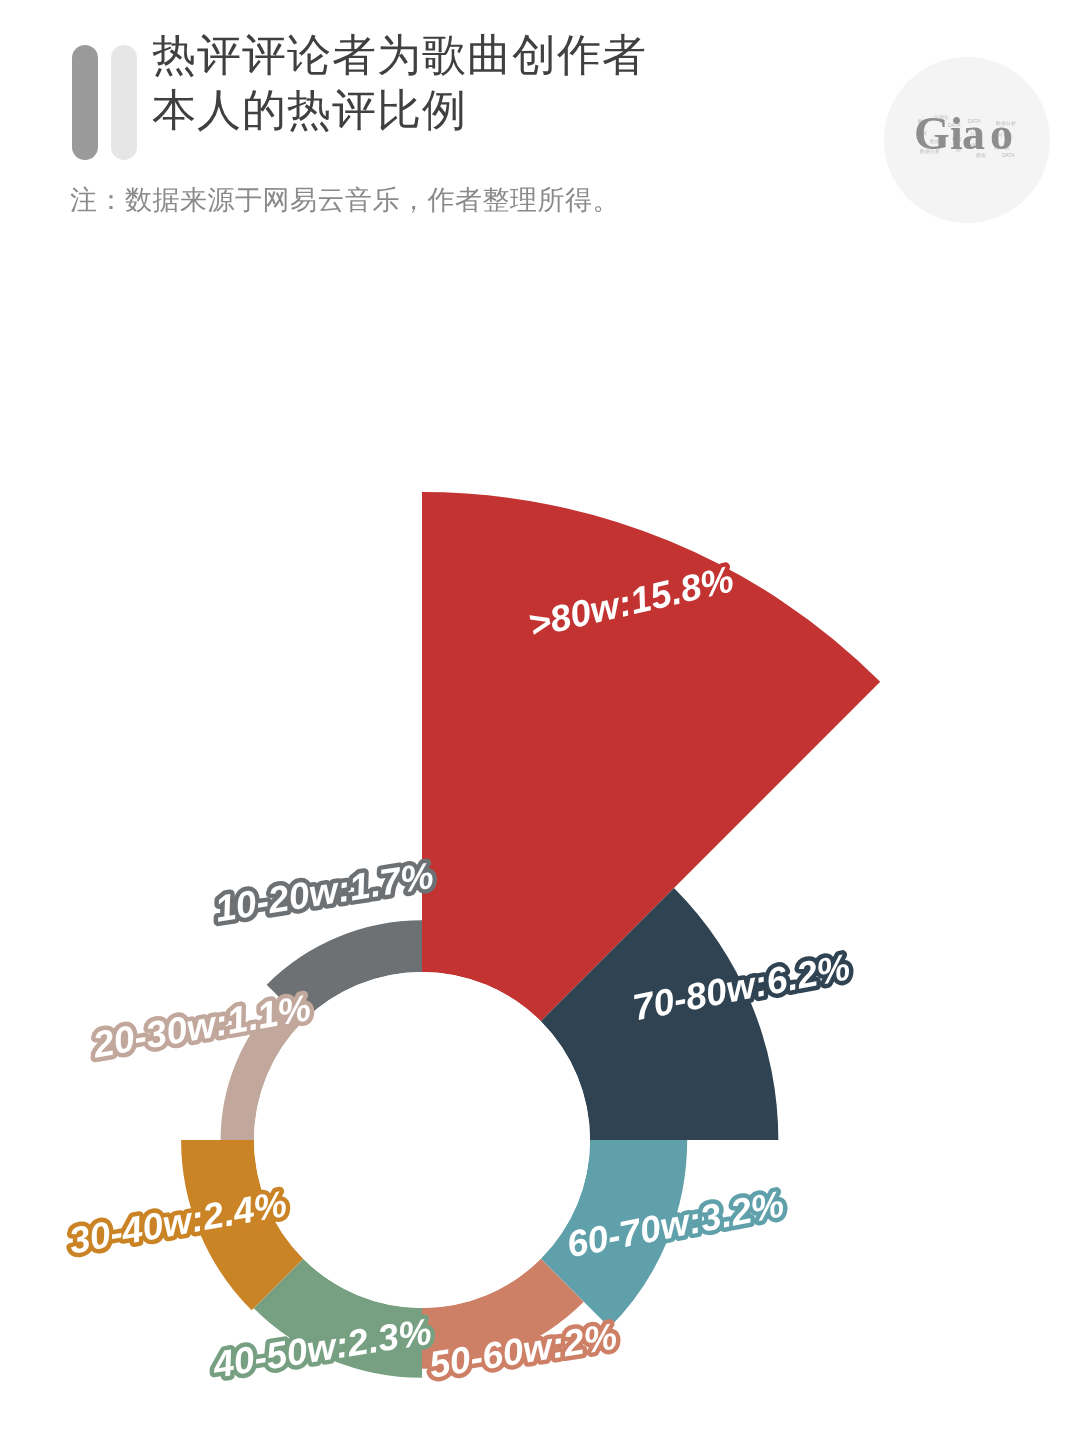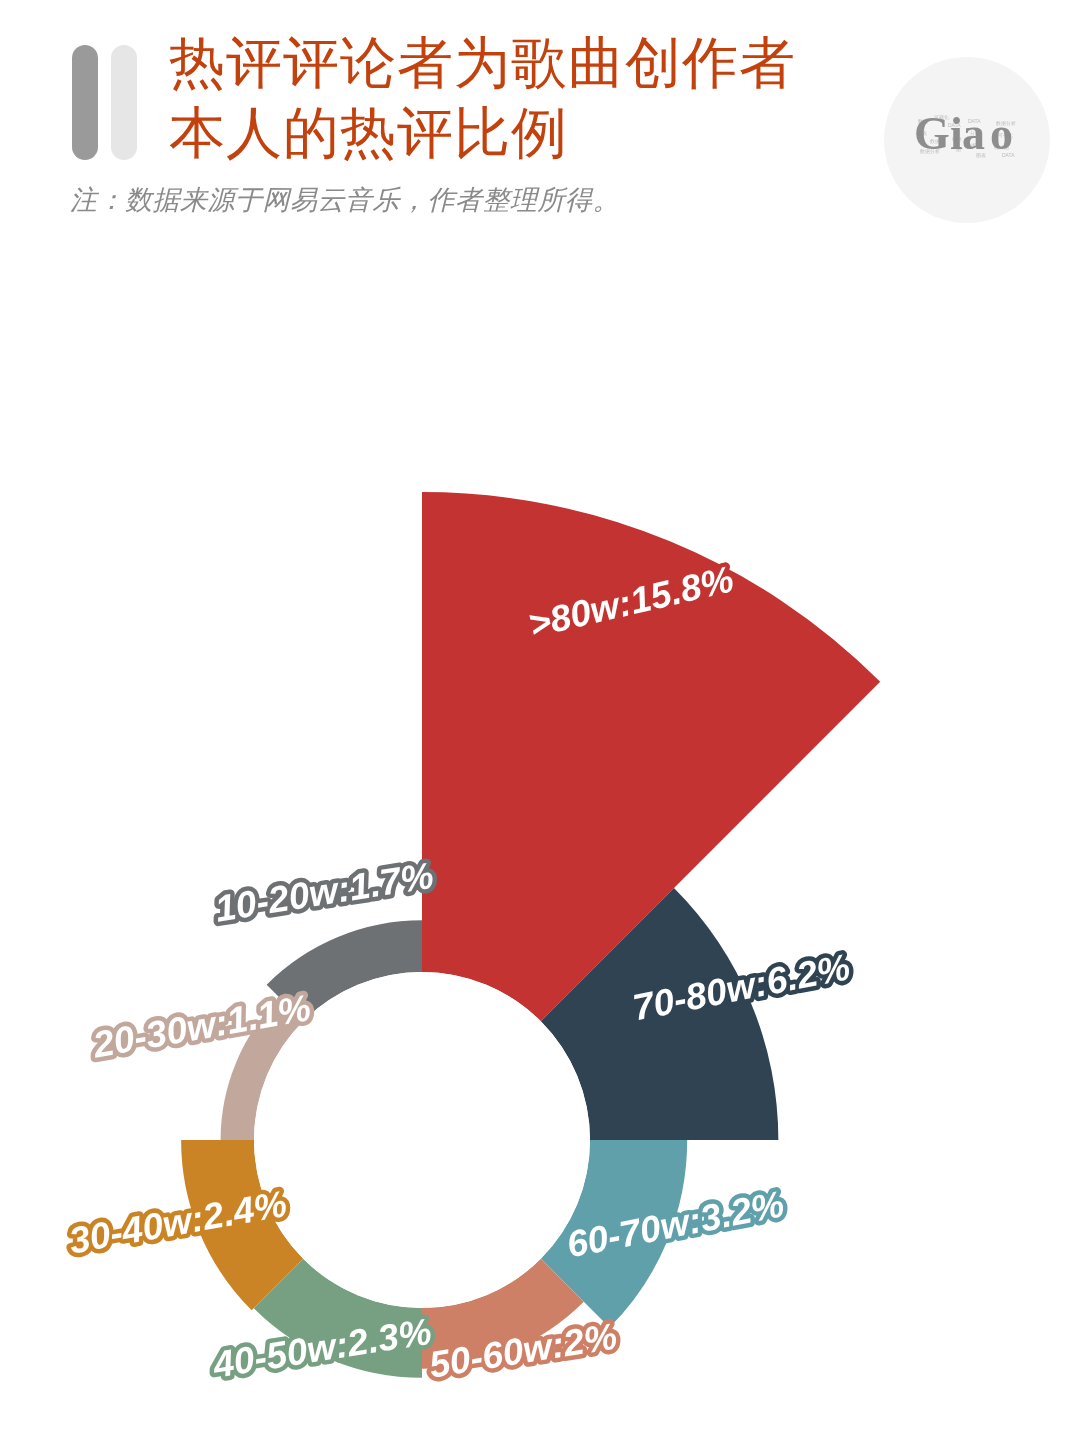--- a/index.html
+++ b/index.html
@@ -33,39 +33,38 @@
   .bar {
     width: 26px;
     height: 115px;
     border-radius: 13px;
   }
   .bar-dark { background: #9a9a9a; }
   .bar-light { background: #e6e6e6; }
 
   .title-text {
     position: absolute;
-    left: 169px;
+    left: 152px;
     top: 28px;
     width: 720px;
     font-family: "Liberation Serif", serif;
-    font-size: 56px;
+    font-size: 44px;
     line-height: 1.25;
-    color: #c2410c;
+    color: #404040;
     letter-spacing: 1px;
     white-space: pre-line;
   }
   .subtitle-text {
     position: absolute;
     left: 70px;
     top: 182px;
     font-family: "Liberation Serif", serif;
     font-size: 27px;
     color: #8a8a8a;
     letter-spacing: 0.5px;
-    font-style: italic;
   }
 
   
   .logo {
     position: absolute;
     left: 884px;
     top: 57px;
     width: 166px;
     height: 166px;
     border-radius: 50%;

